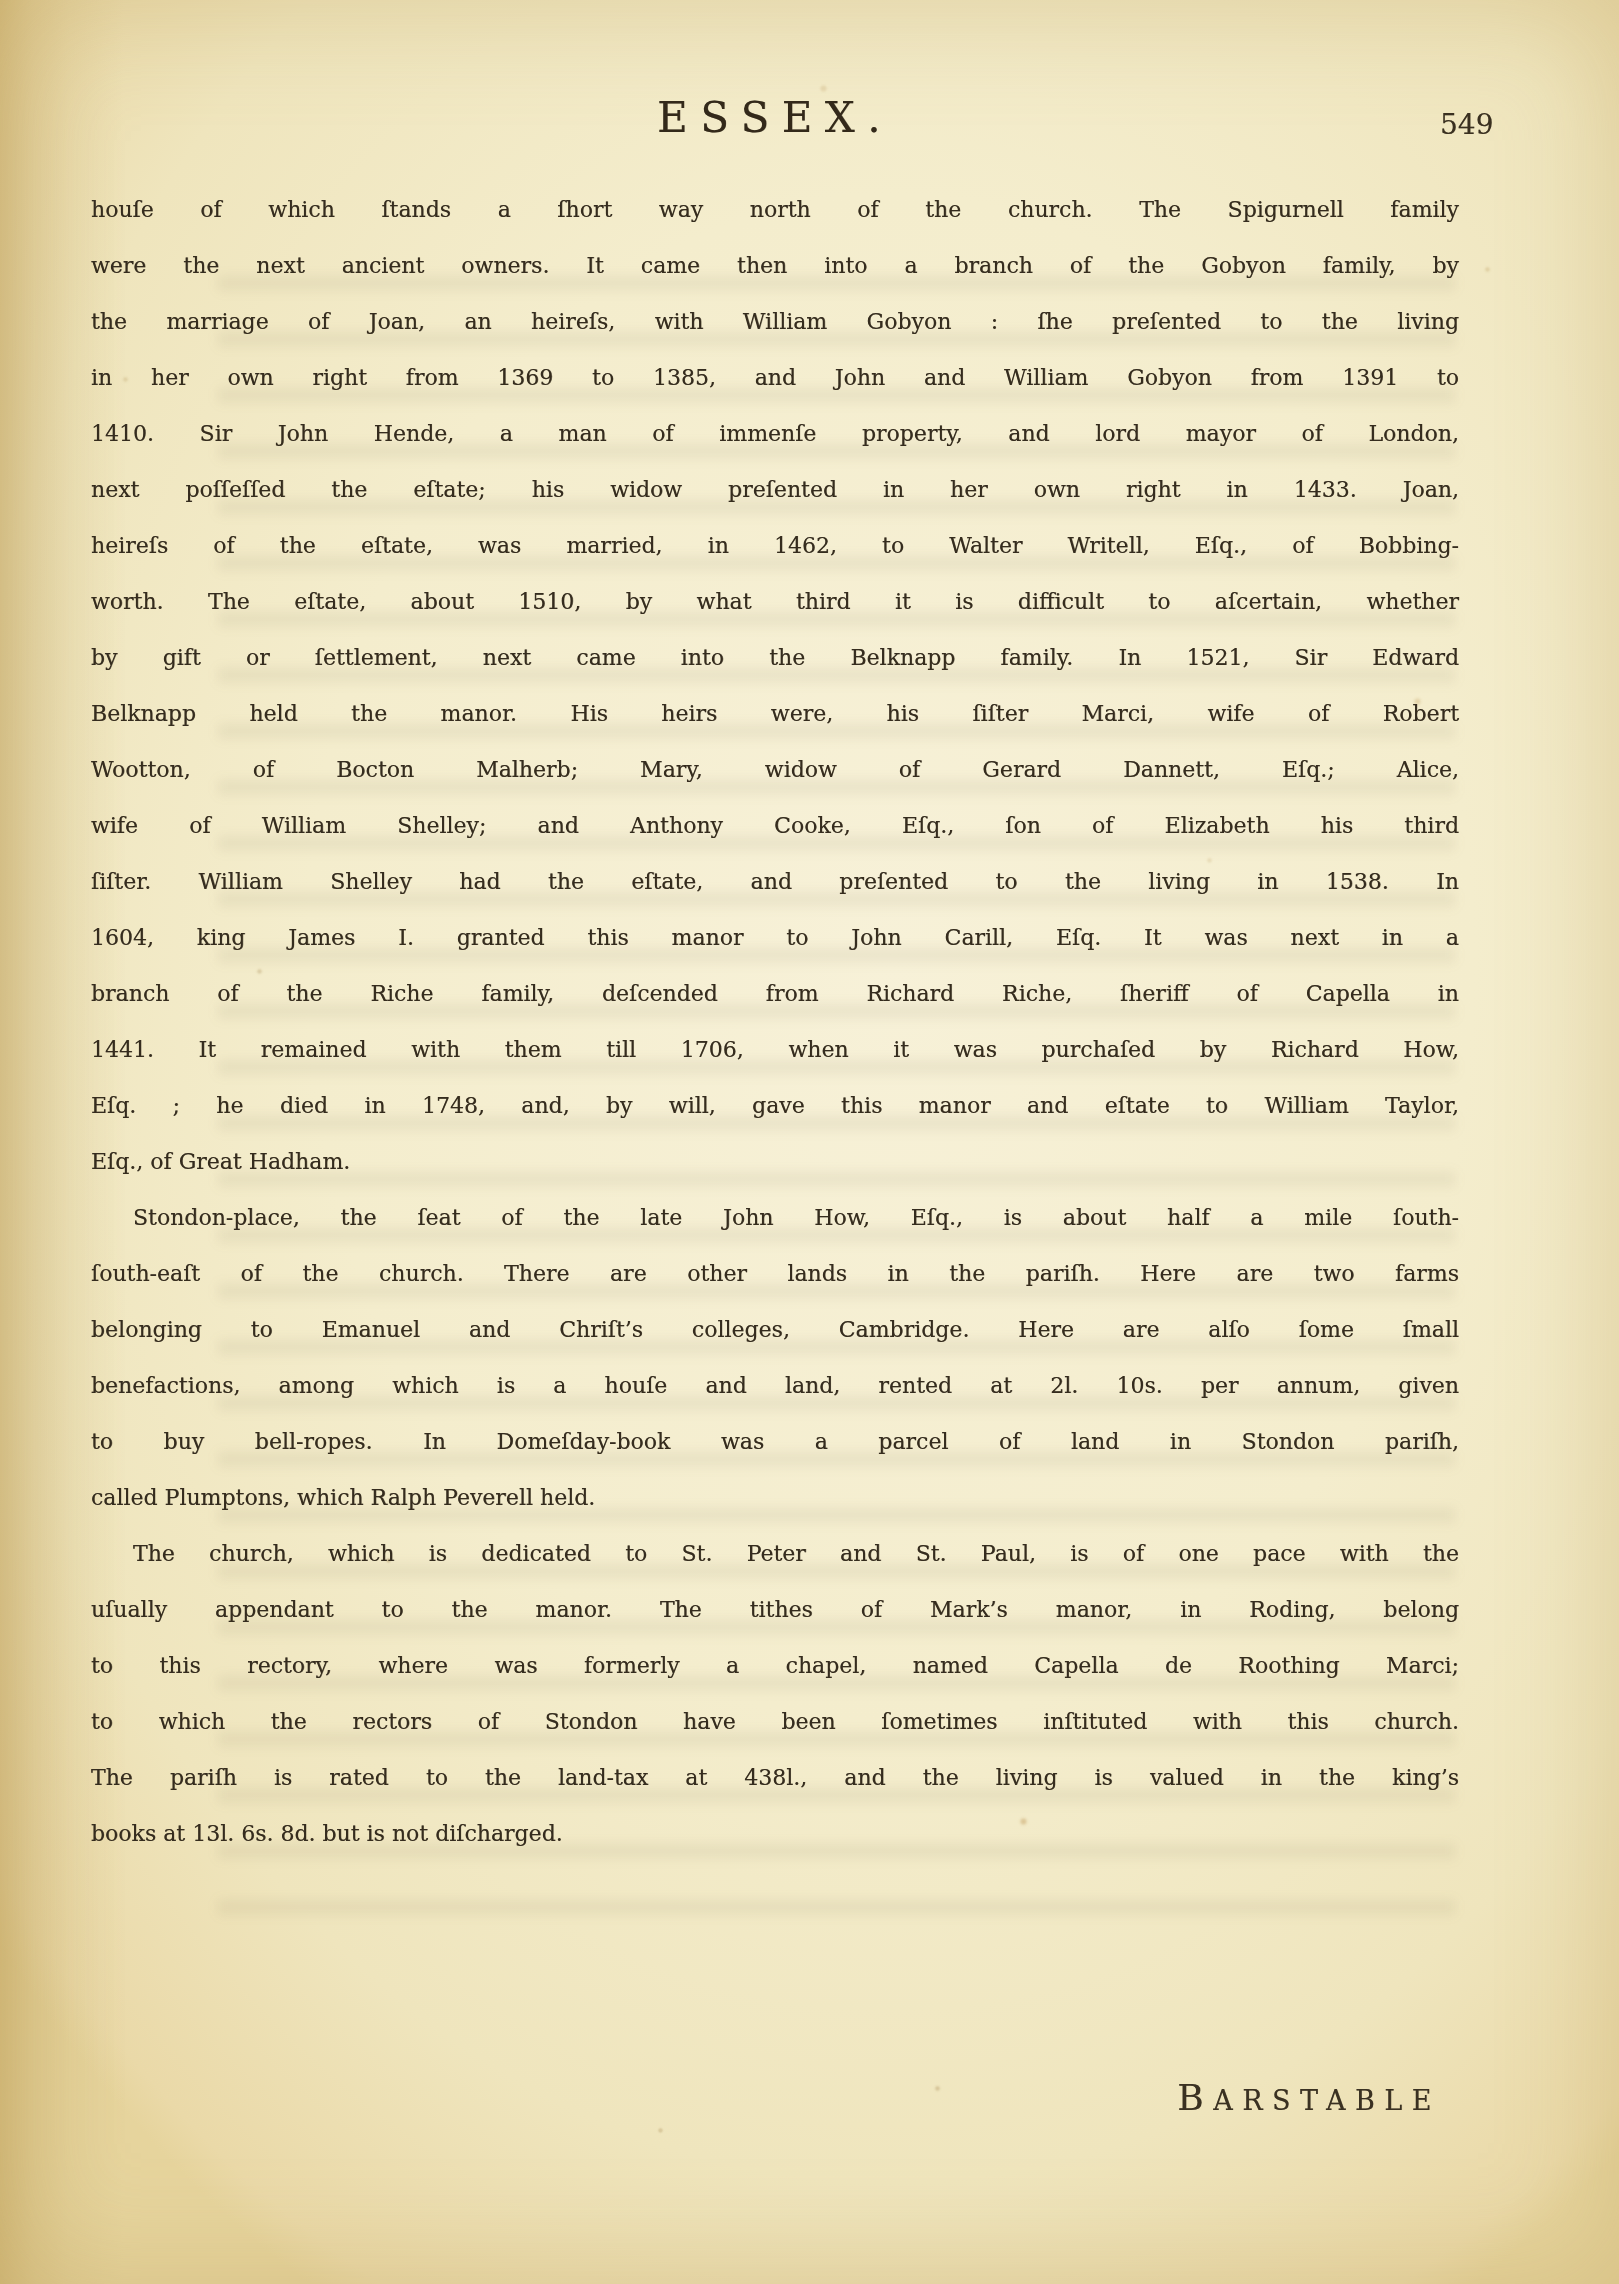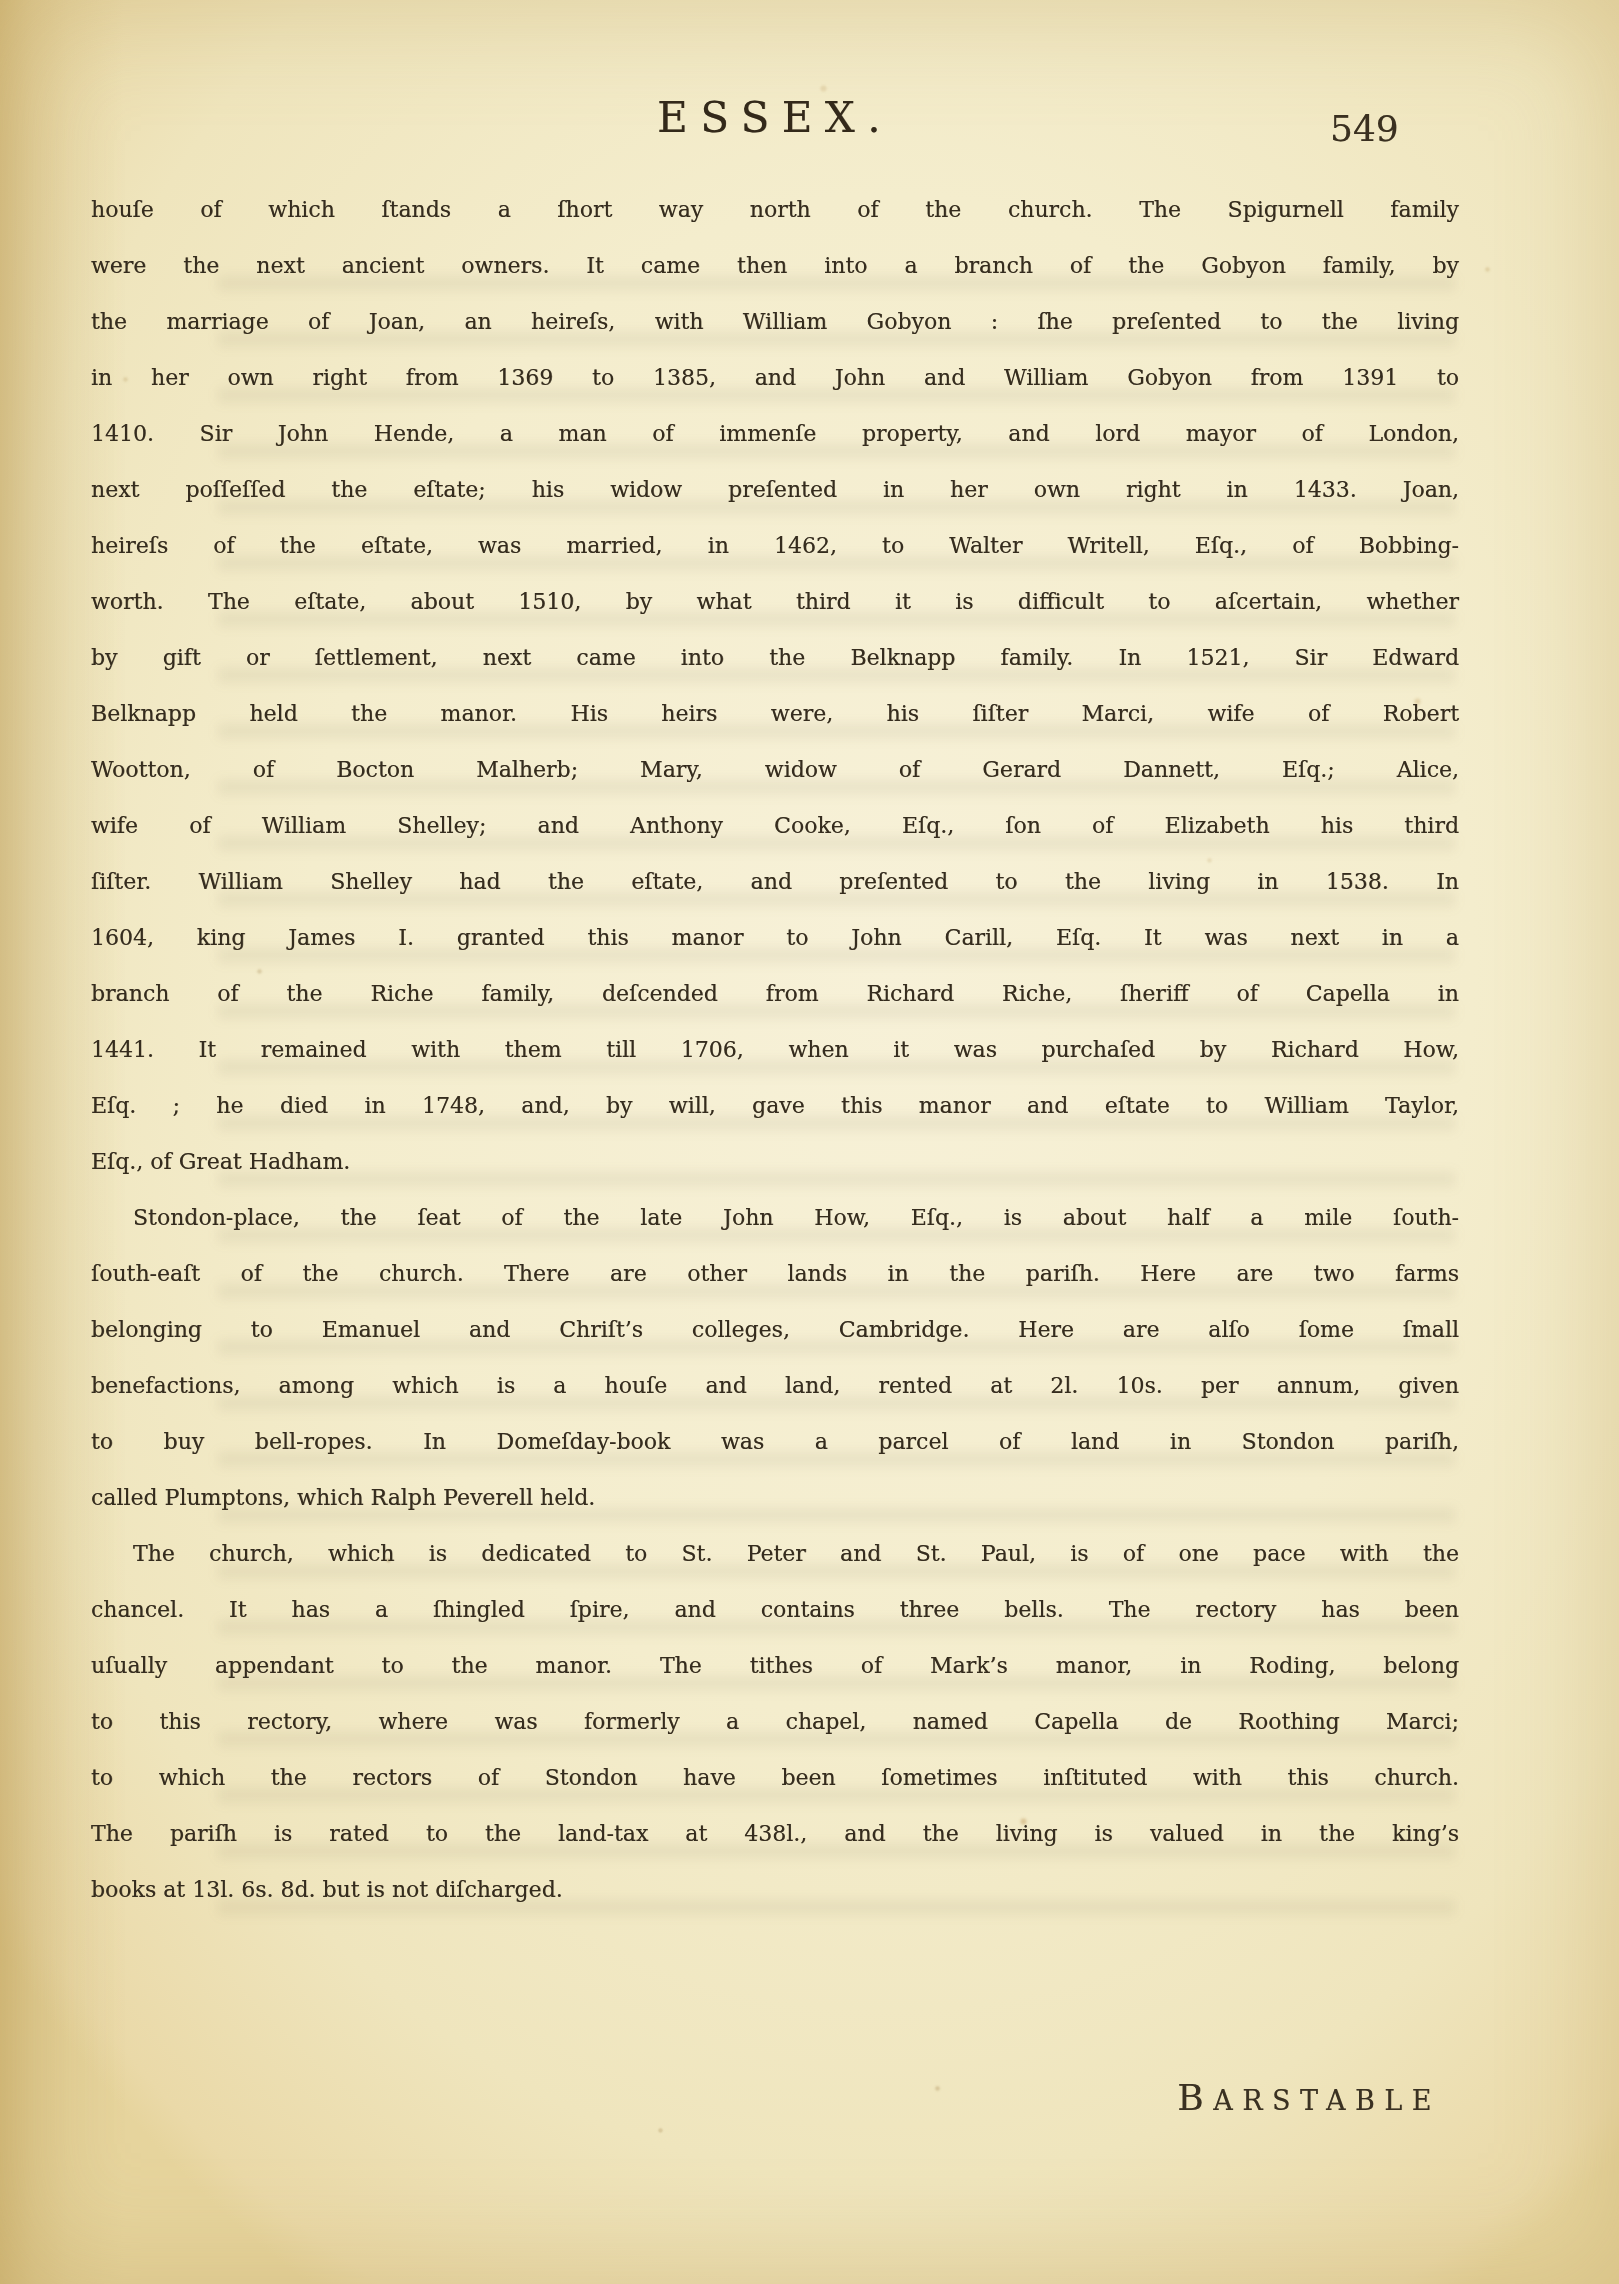--- a/index.html
+++ b/index.html
@@ -58,22 +58,22 @@
     pointer-events: none;
   }
   .running-title {
     position: absolute; left: 91px; top: 93px; width: 1368px;
     text-align: center;
     font-size: 42px; letter-spacing: 12.4px;
     color: #33291a;
     text-shadow: 0.3px 0.3px 0.6px rgba(51,41,26,0.5);
   }
   .page-number {
-    position: absolute; left: 1330px; top: 108px;
-    font-size: 36px;
+    position: absolute; left: 1440px; top: 108px;
+    font-size: 28px;
     color: #3a3020;
     text-shadow: 0.2px 0.2px 0.6px rgba(58,48,32,0.45);
     text-align: right;
   }
   .text-block {
     position: absolute; left: 91px; top: 182px; width: 1368px;
     font-size: 22px; line-height: 56px;
     text-shadow: 0.3px 0.3px 0.5px rgba(53,44,30,0.55);
   }
   .paragraph { margin: 0; }
@@ -133,21 +133,20 @@
       <div class="paragraph">
         <div class="line first-indent">Stondon-place, the ſeat of the late John How, Eſq., is about half a mile ſouth-</div>
         <div class="line">ſouth-eaſt of the church. There are other lands in the pariſh. Here are two farms</div>
         <div class="line">belonging to Emanuel and Chriſt’s colleges, Cambridge. Here are alſo ſome ſmall</div>
         <div class="line">benefactions, among which is a houſe and land, rented at 2l. 10s. per annum, given</div>
         <div class="line">to buy bell-ropes. In Domeſday-book was a parcel of land in Stondon pariſh,</div>
         <div class="line last">called Plumptons, which Ralph Peverell held.</div>
       </div>
       <div class="paragraph">
         <div class="line first-indent">The church, which is dedicated to St. Peter and St. Paul, is of one pace with the</div>
-        <div class="line">chancel. It has a ſhingled ſpire, and contains three bells. The rectory has been</div>
         <div class="line">uſually appendant to the manor. The tithes of Mark’s manor, in Roding, belong</div>
         <div class="line">to this rectory, where was formerly a chapel, named Capella de Roothing Marci;</div>
         <div class="line">to which the rectors of Stondon have been ſometimes inſtituted with this church.</div>
         <div class="line">The pariſh is rated to the land-tax at 438l., and the living is valued in the king’s</div>
         <div class="line last">books at 13l. 6s. 8d. but is not diſcharged.</div>
       </div>
     </div>
 
   <div class="catchword">BARSTABLE</div>
 </div>

